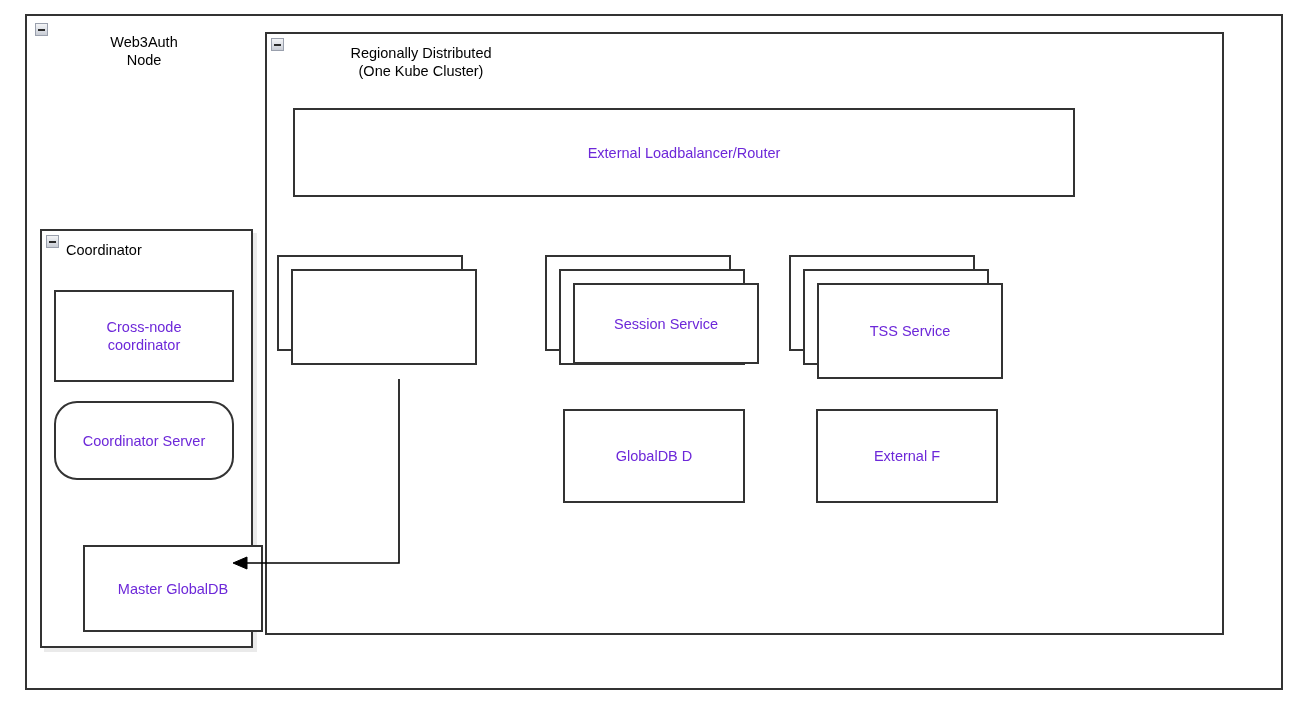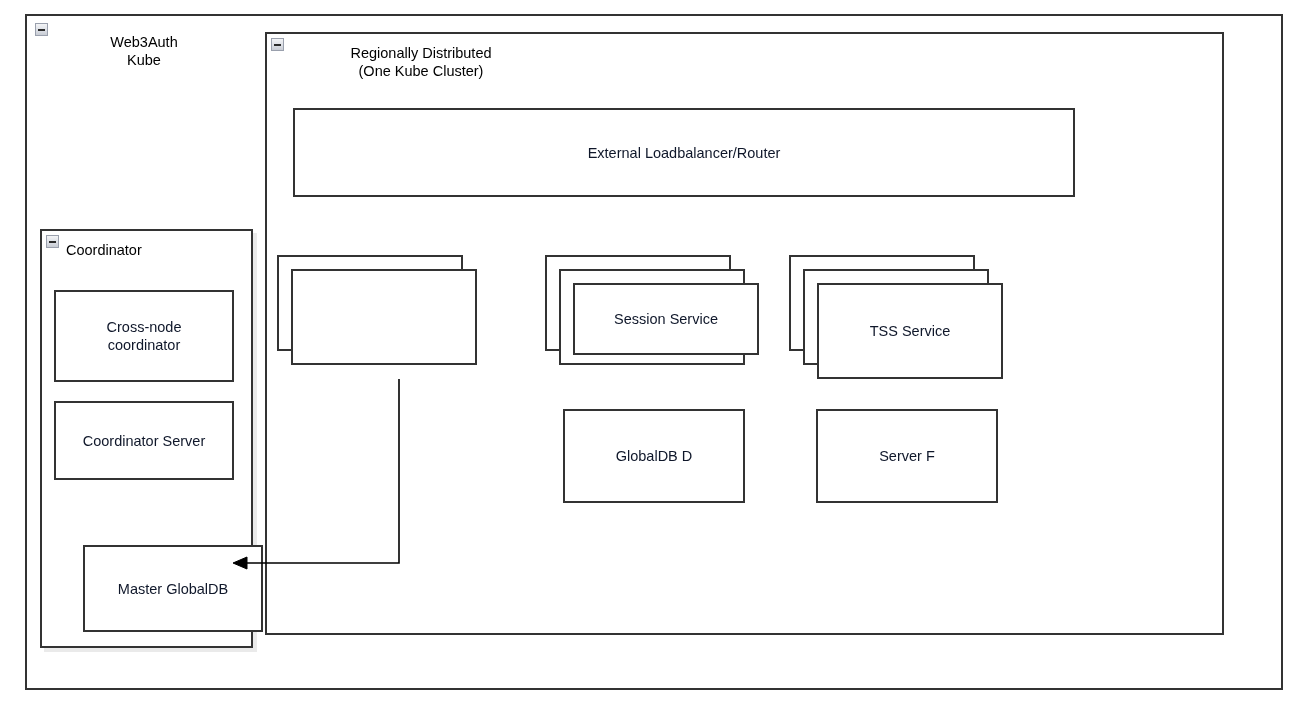--- a/index.html
+++ b/index.html
@@ -76,21 +76,21 @@
     letter-spacing: 0;
   }
   .box-label {
     position: absolute;
     left: 0;
     right: 0;
     top: 50%;
     transform: translateY(-50%);
     font-size: 14.5px;
     line-height: 18px;
-    color: #0f172a;
+    color: #6d28d9;
     text-align: center;
     white-space: pre-line;
     padding: 0 6px;
     box-sizing: border-box;
   }
 
   
   .stack {
     position: absolute;
   }
@@ -118,21 +118,21 @@
 </head>
 <body>
 
 <div id="canvas">
 
   <div class="group" style="left:25px; top:14px; width:1258px; height:676px;"></div>
 
   <div class="collapse-icon" style="left:35px; top:23px;"></div>
 
   <div class="group-label" style="left:54px; top:33px; width:180px;">Web3Auth
-Kube</div>
+Node</div>
 
   <div class="group" style="left:265px; top:32px; width:959px; height:603px;"></div>
 
   <div class="collapse-icon" style="left:271px; top:38px;"></div>
 
   <div class="group-label" style="left:296px; top:44px; width:250px;">Regionally Distributed
 (One Kube Cluster)</div>
 
   <div class="plain-frame" style="left:293px; top:108px; width:782px; height:89px;">
     <div class="box-label">External Loadbalancer/Router</div>
@@ -142,55 +142,55 @@
 
   <div class="collapse-icon" style="left:46px; top:235px;"></div>
 
   <div class="group-label" style="left:66px; top:241px; width:150px; text-align:left;">Coordinator</div>
 
   <div class="box" style="left:54px; top:290px; width:180px; height:92px;padding-left:20px;">
     <div class="box-label">Cross-node
 coordinator</div>
   </div>
 
-  <div class="box" style="left:54px; top:401px; width:180px; height:79px;">
+  <div class="box" style="left:54px; top:401px; width:180px; height:79px;border-radius:23px;">
     <div class="box-label">Coordinator Server</div>
   </div>
 
   <div class="box" style="left:54px; top:545px; width:180px; height:87px;margin-left:29px;">
     <div class="box-label">Master GlobalDB</div>
   </div>
 
   <div class="stack" style="left:277px; top:255px; width:214px; height:124px;">
     <div class="layer l3" style="left:0px; top:0px; width:186px; height:96px;"></div>
     <div class="layer l2" style="left:14px; top:14px; width:186px; height:96px;"></div>
   </div>
 
   <div class="stack" style="left:545px; top:255px; width:214px; height:124px;">
     <div class="layer l3" style="left:0px; top:0px; width:186px; height:96px;"></div>
     <div class="layer l2" style="left:14px; top:14px; width:186px; height:96px;"></div>
-    <div class="layer l1" style="left:28px; top:28px; width:186px; height:72px;">
+    <div class="layer l1" style="left:28px; top:28px; width:186px; height:81px;">
       <div class="box-label">Session Service</div>
     </div>
   </div>
 
   <div class="stack" style="left:789px; top:255px; width:202px; height:124px;">
     <div class="layer l3" style="left:0px; top:0px; width:186px; height:96px;"></div>
     <div class="layer l2" style="left:14px; top:14px; width:186px; height:96px;"></div>
     <div class="layer l1" style="left:28px; top:28px; width:186px; height:96px;">
       <div class="box-label">TSS Service</div>
     </div>
   </div>
 
   <div class="plain-frame" style="left:563px; top:409px; width:182px; height:94px;">
     <div class="box-label">GlobalDB D</div>
   </div>
 
   <div class="plain-frame" style="left:816px; top:409px; width:182px; height:94px;">
-    <div class="box-label">Server F</div>
+    <div class="box-label">External F</div>
   </div>
 
   <svg class="connector" viewBox="0 0 1302 708" xmlns="http://www.w3.org/2000/svg">
     <path d="M 399 379 L 399 563 L 240 563" fill="none" stroke="#000000" stroke-width="1.6"></path>
     <polygon points="233,563 247,557 247,569" fill="#000000" stroke="#000000" stroke-width="1"></polygon>
   </svg>
 
 </div>
 
 </body></html>

